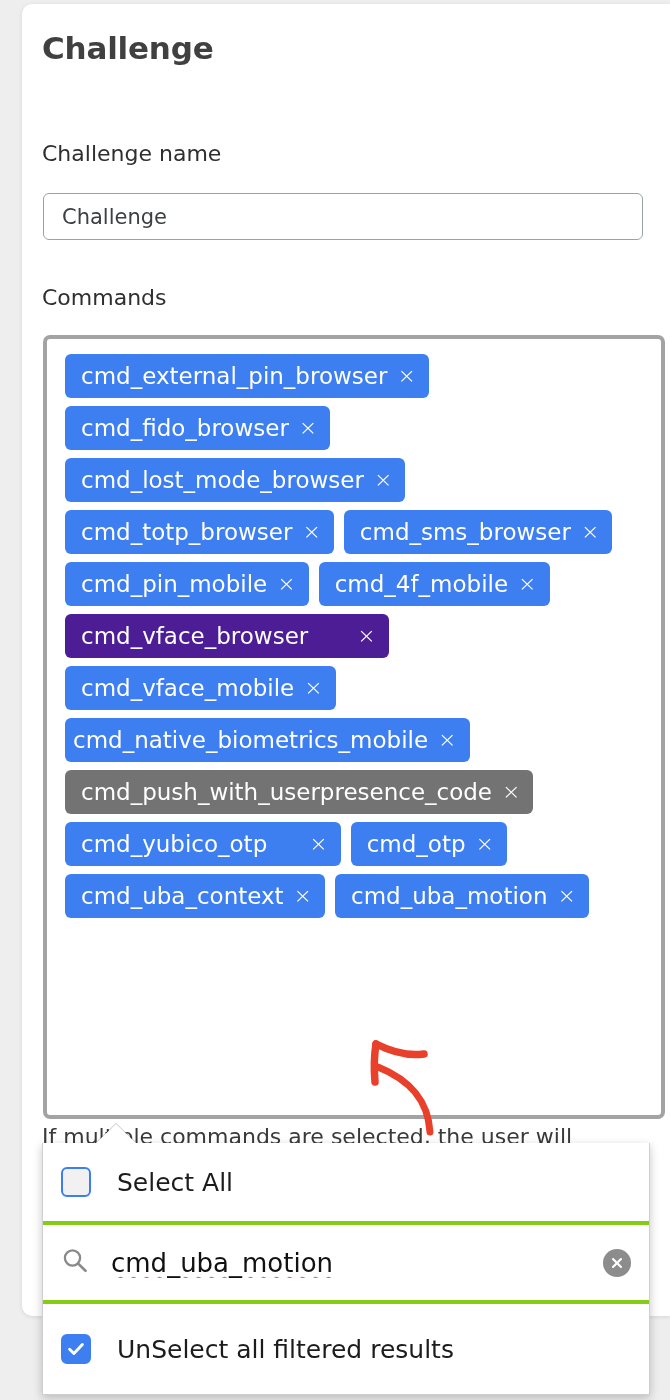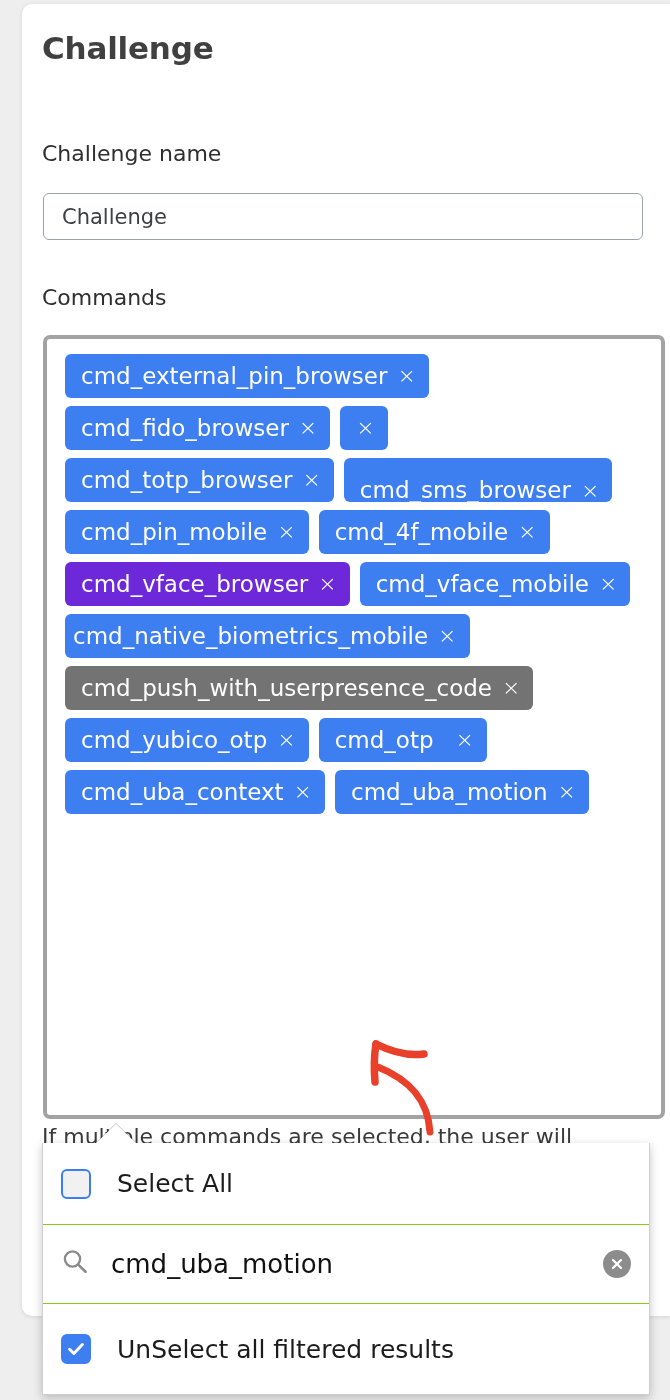--- a/index.html
+++ b/index.html
@@ -139,21 +139,21 @@
     height: 0;
     border-left: 20px solid transparent;
     border-right: 20px solid transparent;
     border-bottom: 19px solid #ffffff;
     filter: drop-shadow(0 -1px 0.6px rgba(0,0,0,0.22));
   }
   .dd-row {
     display: flex;
     align-items: center;
     box-sizing: border-box;
-    border-bottom: 1px solid #84cc16;
+    border-bottom: 4px solid #84cc16;
     padding: 0 18px;
   }
   #dd-select-all { height: 82px; }
   #dd-search { height: 79px; padding-left: 16px; }
   #dd-unselect { height: 90px; border-bottom: none; }
 
   .cbox {
     width: 30px;
     height: 30px;
     box-sizing: border-box;
@@ -236,59 +236,60 @@
     <div id="tag-list">
         <span class="tag" style="background: rgb(61, 126, 240);">
           <span class="tag-label">cmd_external_pin_browser</span>
           <span class="tag-remove">×</span>
         </span>
         <span class="tag" style="background: rgb(61, 126, 240);">
           <span class="tag-label">cmd_fido_browser</span>
           <span class="tag-remove">×</span>
         </span>
         <span class="tag" style="background: rgb(61, 126, 240);">
+          <span class="tag-label">cmd_lost_mode_browser</span>
           <span class="tag-remove">×</span>
         </span>
         <span class="tag" style="background: rgb(61, 126, 240);">
           <span class="tag-label">cmd_totp_browser</span>
           <span class="tag-remove">×</span>
         </span>
-        <span class="tag" style="background: rgb(61, 126, 240); align-items: flex-end;">
+        <span class="tag" style="background: rgb(61, 126, 240);">
           <span class="tag-label">cmd_sms_browser</span>
           <span class="tag-remove">×</span>
         </span>
         <span class="tag" style="background: rgb(61, 126, 240);">
           <span class="tag-label">cmd_pin_mobile</span>
           <span class="tag-remove">×</span>
         </span>
         <span class="tag" style="background: rgb(61, 126, 240);">
           <span class="tag-label">cmd_4f_mobile</span>
           <span class="tag-remove">×</span>
         </span>
-        <span class="tag" style="background: #6d28d9;">
+        <span class="tag" style="background: #4c1d95; gap: 39px;">
           <span class="tag-label">cmd_vface_browser</span>
           <span class="tag-remove">×</span>
         </span>
         <span class="tag" style="background: rgb(61, 126, 240);">
           <span class="tag-label">cmd_vface_mobile</span>
           <span class="tag-remove">×</span>
         </span>
         <span class="tag" style="background: rgb(61, 126, 240); padding-left: 8px;">
           <span class="tag-label">cmd_native_biometrics_mobile</span>
           <span class="tag-remove">×</span>
         </span>
         <span class="tag" style="background: #737373;">
           <span class="tag-label">cmd_push_with_userpresence_code</span>
           <span class="tag-remove">×</span>
         </span>
-        <span class="tag" style="background: rgb(61, 126, 240);">
+        <span class="tag" style="background: rgb(61, 126, 240); gap: 32px;">
           <span class="tag-label">cmd_yubico_otp</span>
           <span class="tag-remove">×</span>
         </span>
-        <span class="tag" style="background: rgb(61, 126, 240); gap: 12px;">
+        <span class="tag" style="background: rgb(61, 126, 240);">
           <span class="tag-label">cmd_otp</span>
           <span class="tag-remove">×</span>
         </span>
         <span class="tag" style="background: rgb(61, 126, 240);">
           <span class="tag-label">cmd_uba_context</span>
           <span class="tag-remove">×</span>
         </span>
         <span class="tag" style="background: rgb(61, 126, 240);">
           <span class="tag-label">cmd_uba_motion</span>
           <span class="tag-remove">×</span>

